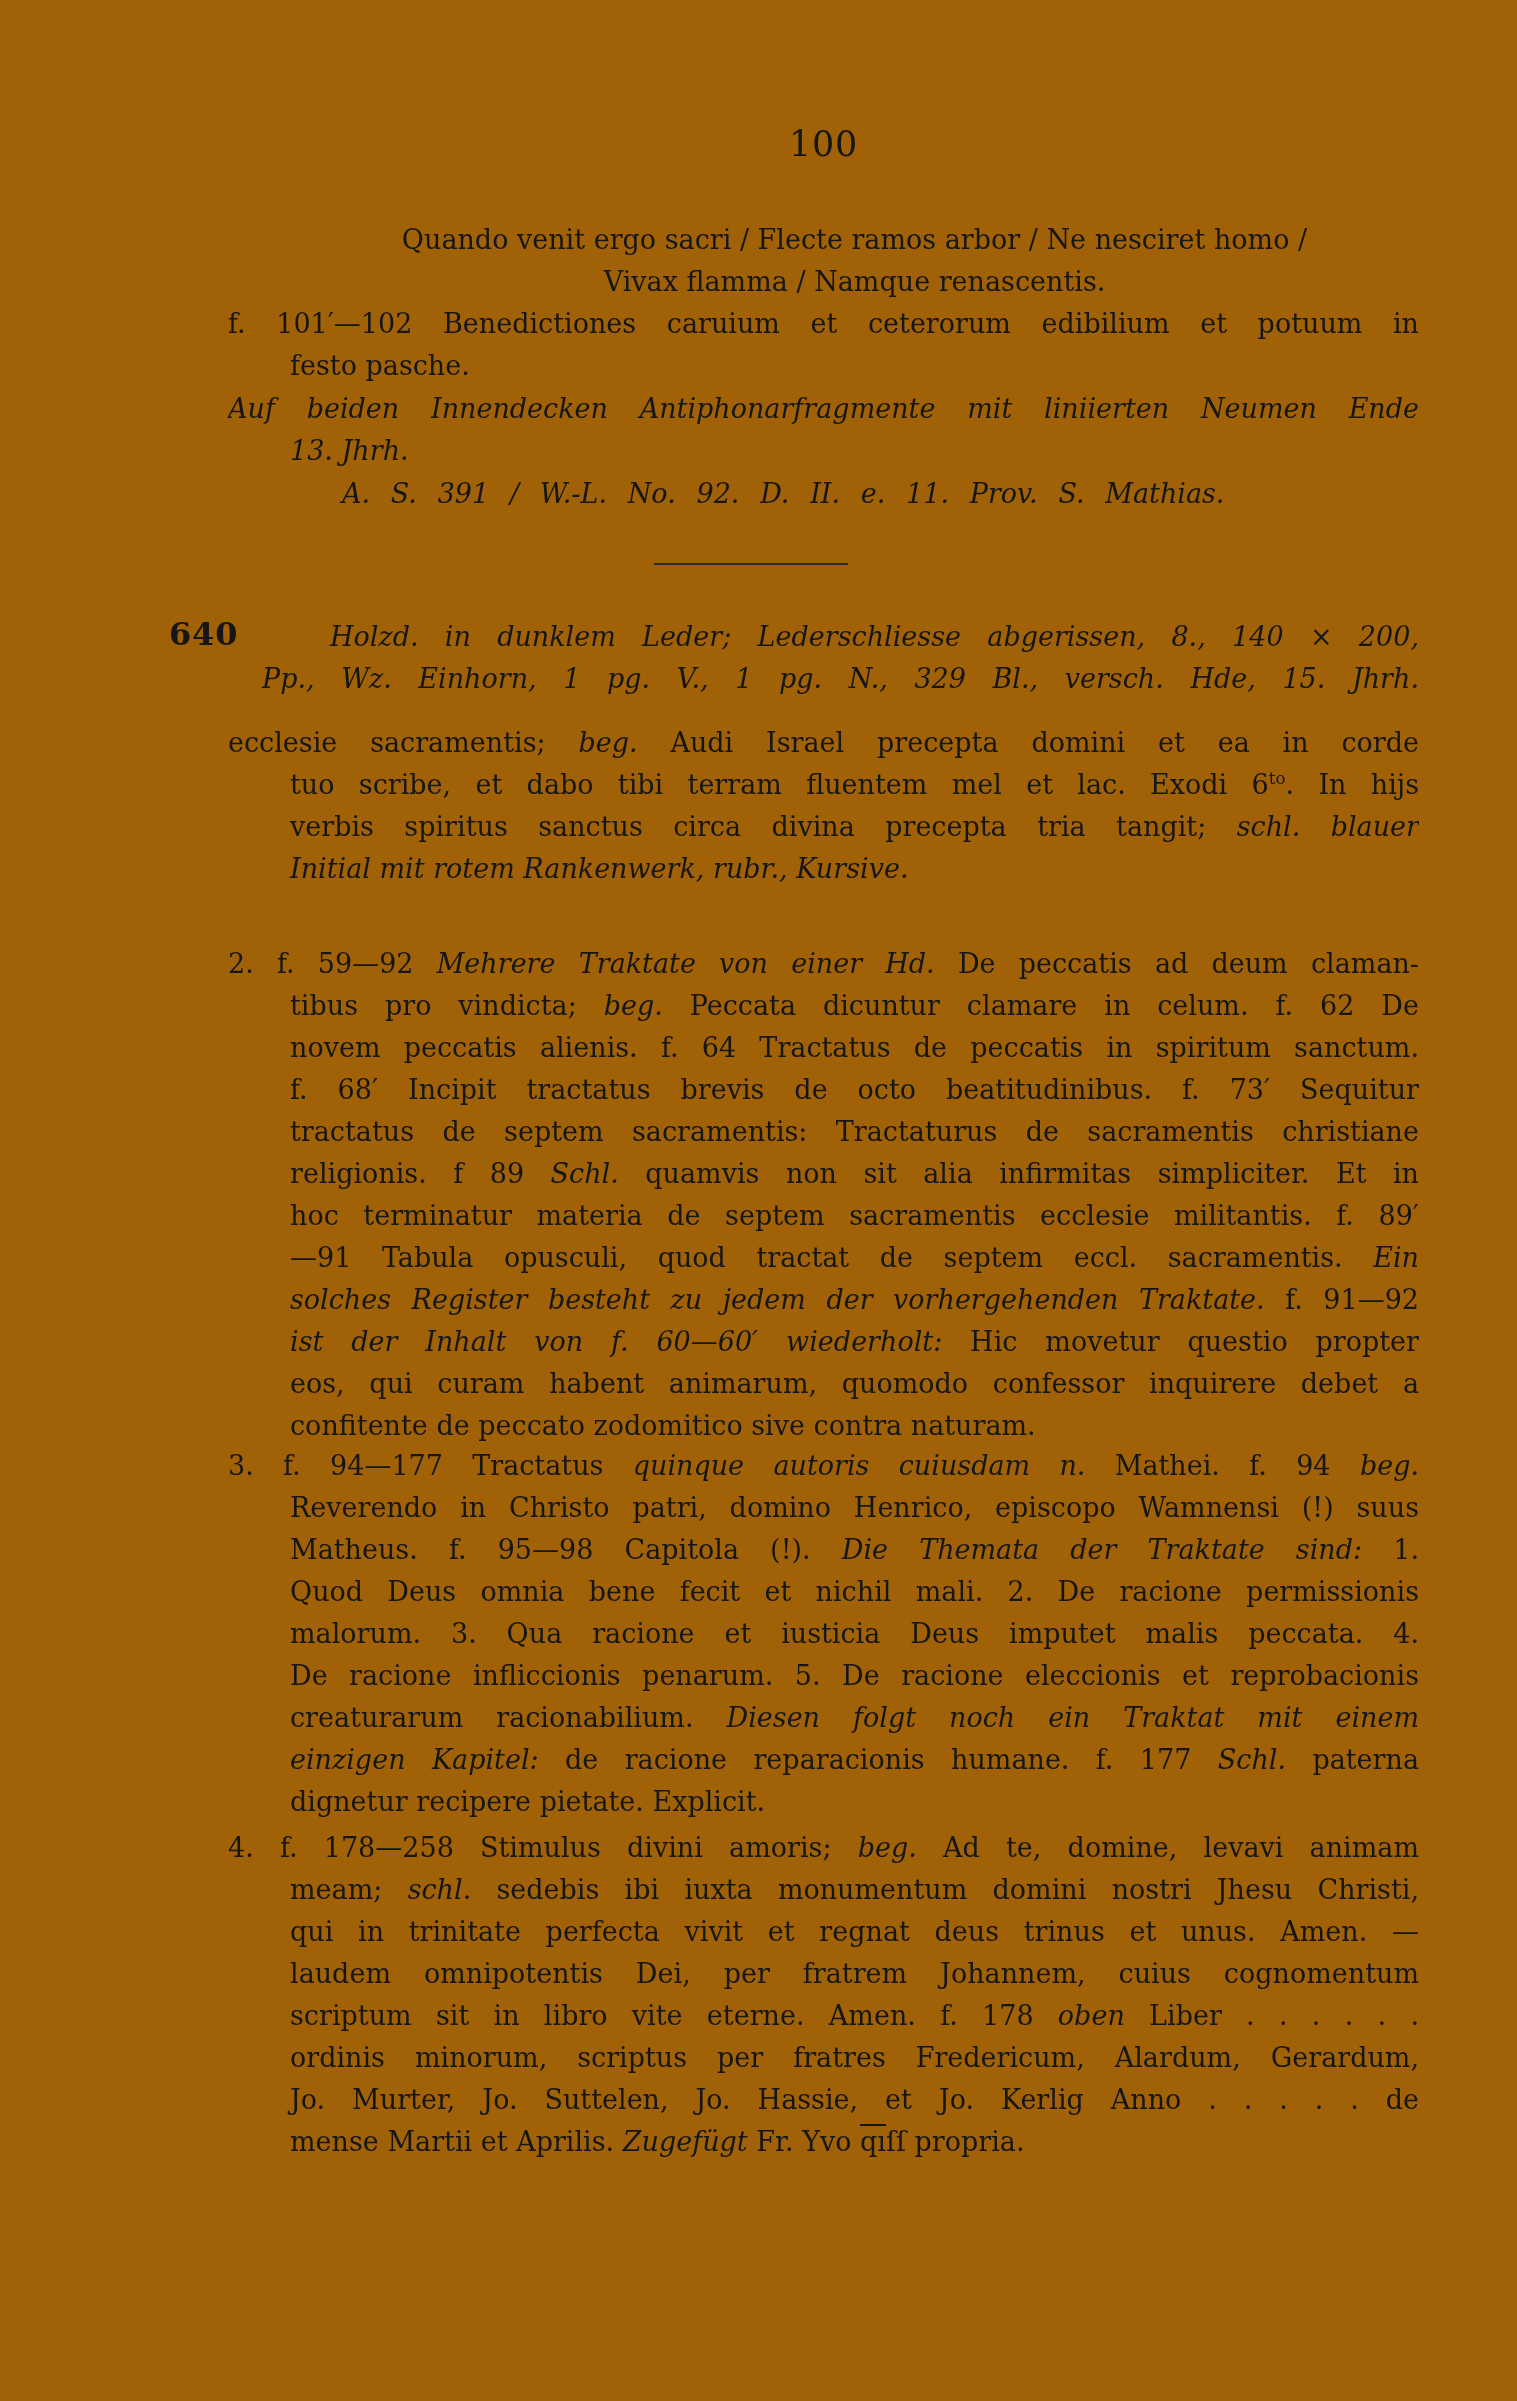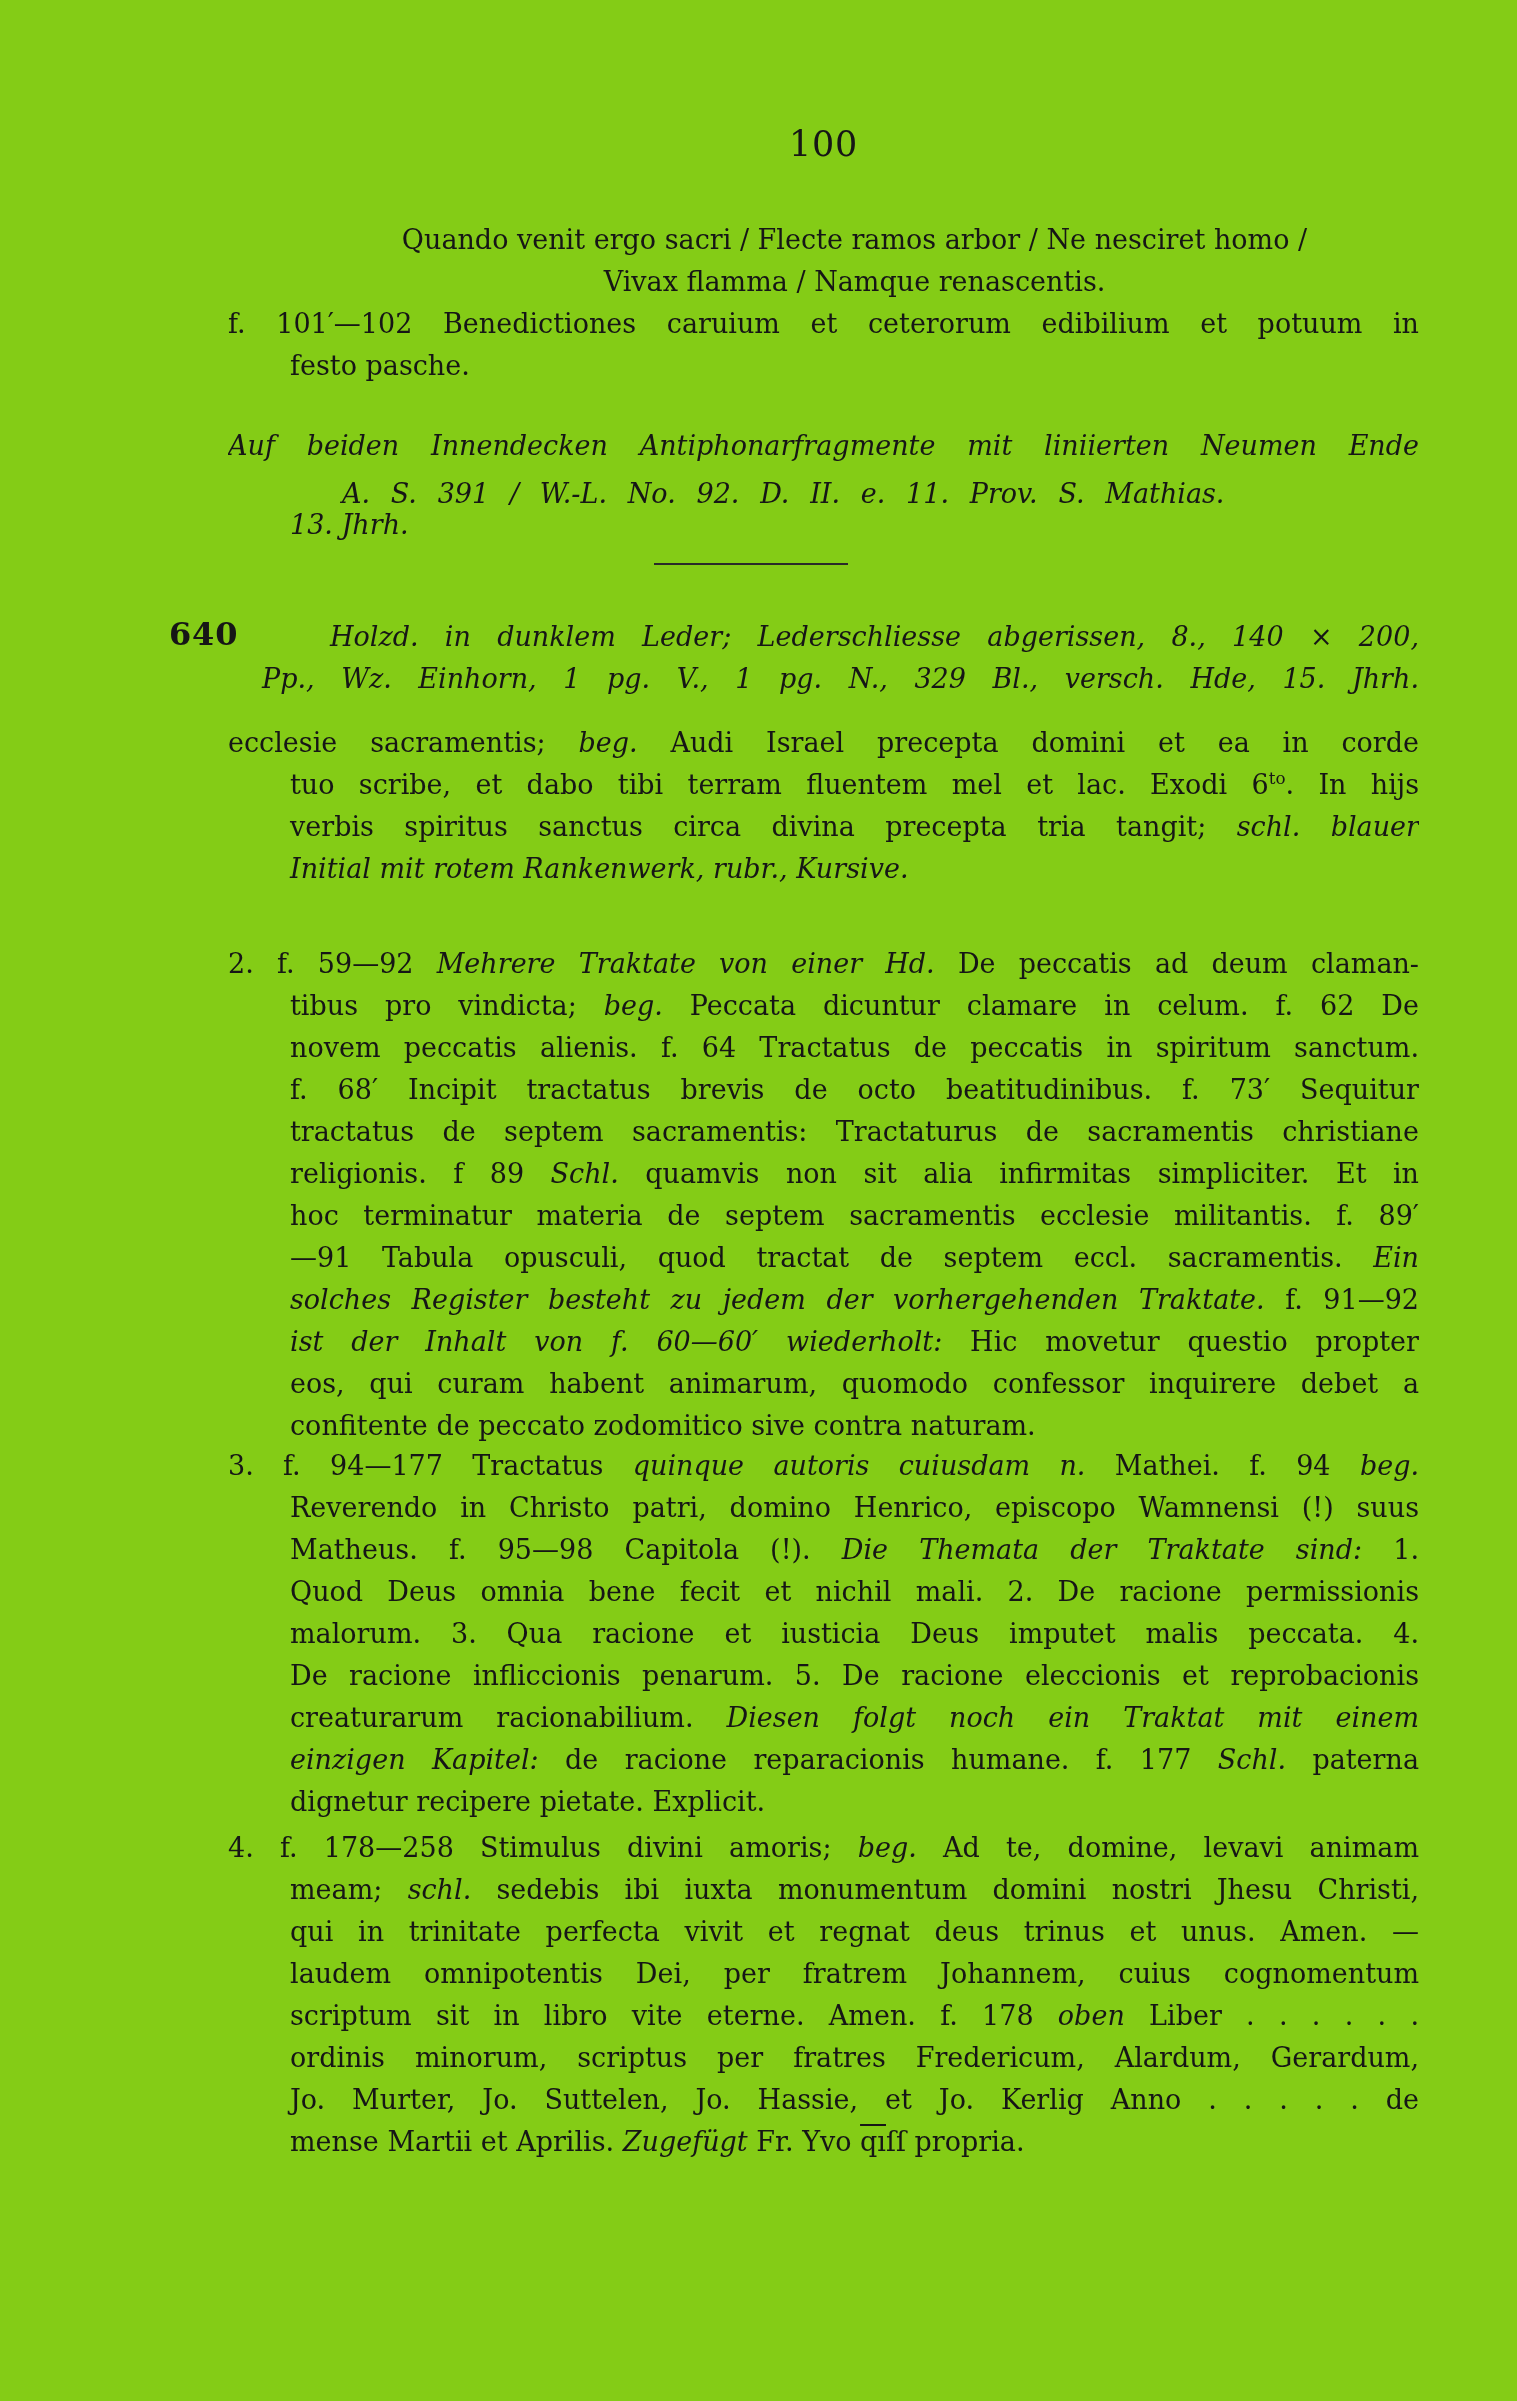--- a/index.html
+++ b/index.html
@@ -1,19 +1,19 @@
 <!DOCTYPE html>
 <html style="font-size:12px"><head>
 <meta charset="utf-8">
 <style>
   html,body{margin:0;padding:0;background:#e8e6e0;}
   .page{
     position:relative;
     width:1517px;height:2401px;
-    background:#84cc16;
+    background:#a16207;
     color:#161616;
     font-family:"DejaVu Serif","Liberation Serif",serif;
     overflow:hidden;
   }
   .textblock{position:absolute;left:228px;top:0;width:1191px;}
   .page-number{
     position:absolute;left:0;top:121px;width:100%;
     text-align:center;font-size:35px;line-height:46px;
     letter-spacing:0.8px;
   }
@@ -28,21 +28,21 @@
   .seg-i{font-style:italic;}
   .seg-sup{vertical-align:super;font-size:62%;line-height:0;}
   .seg-ov{text-decoration:overline;}
   
   .block-quote{top:219px;}
   .block-quote .line{padding-left:62px;text-align:center;}
   .block-fitem{top:303px;}
   .block-fitem .line{padding-left:62px;}
   .block-fitem .line:first-child{padding-left:0;}
   .block-note{top:388px;}
-  .block-note .line{padding-left:62px;margin-top:37px;}
+  .block-note .line{padding-left:62px;}
   .block-note .line:first-child{padding-left:0;}
   .block-sig{top:473px;}
   .block-sig .line{padding-left:114px;word-spacing:0.45em;}
   .rule{
     position:absolute;top:563px;left:426px;width:194px;height:1.5px;
     background:#2a2a2a;
   }
   
   .block-heading{top:616px;}
   .block-heading .line{padding-left:102px;}

